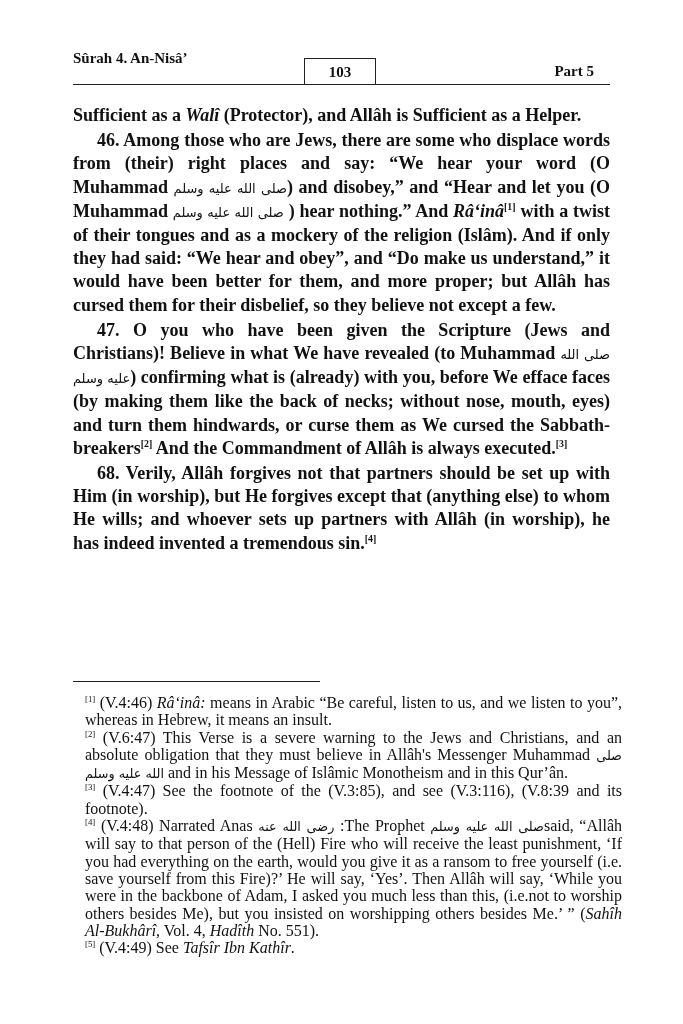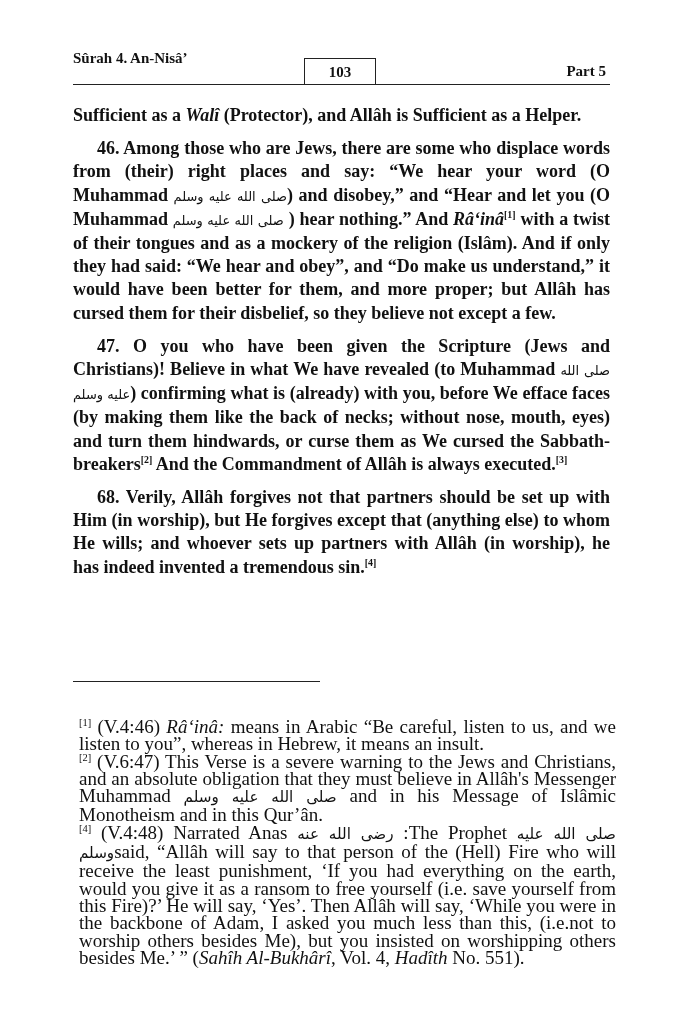--- a/index.html
+++ b/index.html
@@ -4,35 +4,35 @@
   <style>
     html, body { margin: 0; padding: 0; background: #ffffff; }
     body { width: 683px; height: 1024px; position: relative; overflow: hidden; color: #111; }
     .page { position: absolute; left: 73px; top: 0; width: 537px; }
 
     .header { position: absolute; top: 58px; left: 0; width: 537px; height: 26px; border-bottom: 1.5px solid #222;
       font-family: "Liberation Serif", serif; font-weight: bold; font-size: 15px; }
     .header .surah { position: absolute; left: 0; bottom: 17px; }
     .header .pagebox { position: absolute; left: 231px; top: 0; width: 72px; height: 26px; border: 1.2px solid #222; border-bottom: none;
       box-sizing: border-box; text-align: center; line-height: 26px; }
-    .header .part { position: absolute; right: 4px; bottom: 4px; }
+    .header .part { position: absolute; right: 16px; bottom: 4px; }
 
     .body-text { position: absolute; top: 104px; left: 0; width: 537px;
       font-family: "Liberation Serif", serif; font-weight: bold; font-size: 18px; line-height: 23.2px; text-align: justify; }
     .body-text p { margin: 0; }
-    .body-text p.verse { text-indent: 24px; margin-top: 10px; }
+    .body-text p.verse { text-indent: 24px; margin-top: 2px; }
     .body-text i { font-style: italic; }
     sup { font-size: 0.55em; line-height: 0; vertical-align: super; font-weight: normal; }
     .body-text sup { font-weight: bold; }
     .ar { font-family: "DejaVu Sans", sans-serif; font-size: 0.72em; font-weight: normal; direction: rtl; unicode-bidi: isolate; }
 
     .divider { position: absolute; top: 681px; left: 0; width: 247px; height: 0; border-top: 1.2px solid #222; }
 
-    .footnotes { position: absolute; top: 694px; left: 6px; width: 537px;
-      font-family: "Liberation Serif", serif; font-size: 19px; line-height: 17.3px; text-align: justify; margin-top: 24px; }
+    .footnotes { position: absolute; top: 694px; left: 12px; width: 537px;
+      font-family: "Liberation Serif", serif; font-size: 16px; line-height: 17.3px; text-align: justify; }
     .footnotes p { margin: 0; }
     .footnotes .ar { font-size: 0.8em; }
   </style>
 </head>
 <body>
 
 <div class="page">
 
   <div class="header">
     <span class="surah">Sûrah 4. An-Nisâ’</span>
@@ -51,18 +51,20 @@
 
   </div>
 
   <div class="divider"></div>
 
   <div class="footnotes">
     <p><sup>[1]</sup><span> (V.4:46) </span><i>Râ‘inâ:</i><span> means in Arabic “Be careful, listen to us, and we listen to you”, whereas in Hebrew, it means an insult.</span></p>
 
     <p><sup>[2]</sup><span> (V.6:47) This Verse is a severe warning to the Jews and Christians, and an absolute obligation that they must believe in Allâh's Messenger Muhammad </span><span class="ar">صلى الله عليه وسلم</span><span> and in his Message of Islâmic Monotheism and in this Qur’ân.</span></p>
 
+    <p><sup>[3]</sup><span> (V.4:47) See the footnote of the (V.3:85), and see (V.3:116), (V.8:39 and its footnote).</span></p>
 
     <p><sup>[4]</sup><span> (V.4:48) Narrated Anas </span><span class="ar">رضى الله عنه</span><span> :The Prophet </span><span class="ar">صلى الله عليه وسلم</span><span>said, “Allâh will say to that person of the (Hell) Fire who will receive the least punishment, ‘If you had everything on the earth, would you give it as a ransom to free yourself (i.e. save yourself from this Fire)?’ He will say, ‘Yes’. Then Allâh will say, ‘While you were in the backbone of Adam, I asked you much less than this, (i.e.not to worship others besides Me), but you insisted on worshipping others besides Me.’ ” (</span><i>Sahîh Al-Bukhârî</i><span>, Vol. 4, </span><i>Hadîth</i><span> No. 551).</span></p>
 
+    <p><sup>[5]</sup><span> (V.4:49) See </span><i>Tafsîr Ibn Kathîr</i><span>.</span></p>
   </div>
 
 </div>
 
 </body></html>

